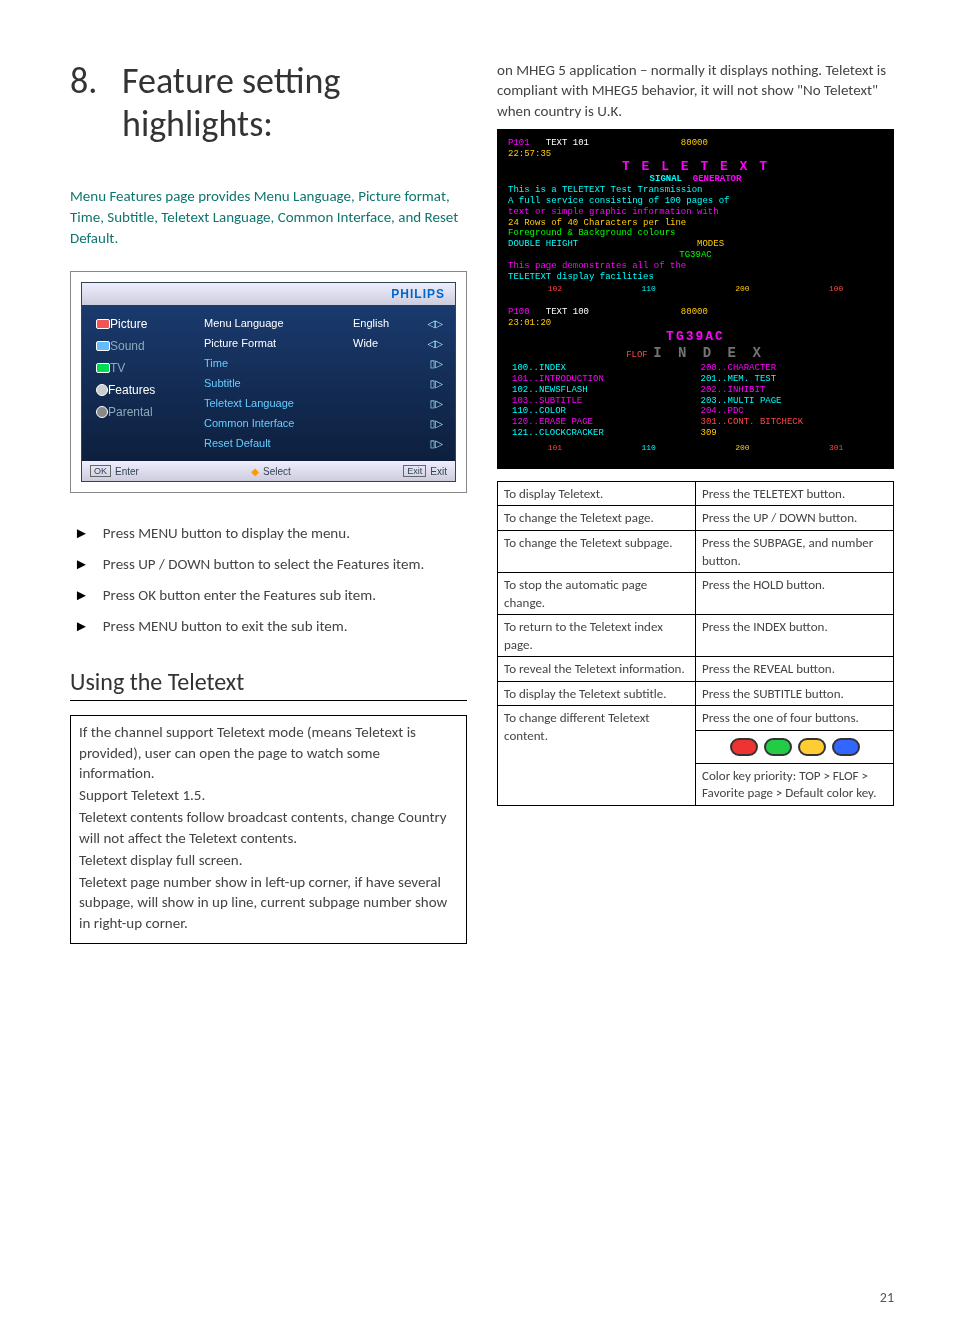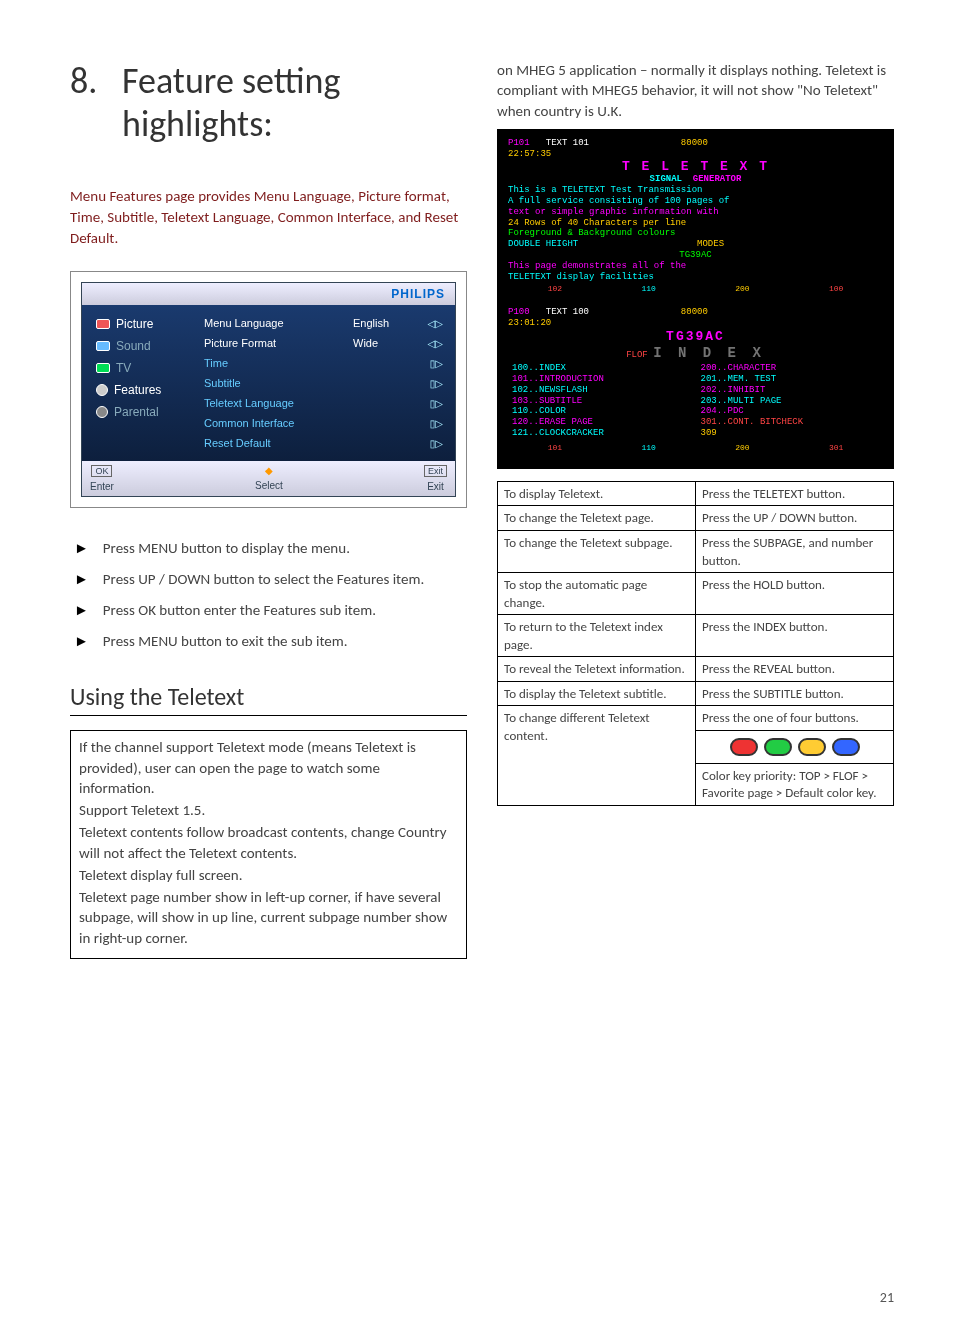--- a/index.html
+++ b/index.html
@@ -31,21 +31,21 @@
     line-height: 1.2;
     margin-bottom: 40px;
     display: flex;
   }
   h1.main-heading .num { width: 52px; flex-shrink:0; }
   h1.main-heading .txt { flex:1; }
   .intro-para {
     font-size: 15px;
     line-height: 1.4;
     margin-bottom: 22px;
-    color:#7f1d1d;
+    color:#0f766e;
     margin-top:35px;
   }
   
   .menu-mock {
     border: 1px solid #888;
     padding: 10px;
     margin-bottom: 30px;
     font-family: Arial, sans-serif;
   }
   .menu-mock-inner {
@@ -69,21 +69,20 @@
     background: linear-gradient(#1a3a6e,#0d1f3d);
     padding:6px 4px;
   }
   .menu-side {
     width:110px;
     padding:2px 6px;
   }
   .menu-side-item {
     display:flex;
     align-items:center;
-    gap:6px;
     padding:4px 4px;
     color:#8ab;
     font-size:12px;
   }
   .menu-side-item.active { color:#fff; }
   .ms-icon {
     width:14px;height:10px;border-radius:2px;
   }
   .ic-pic{background:#e55;border:1px solid #fff;}
   .ic-snd{background:#6bf;border:1px solid #fff;}
@@ -106,21 +105,21 @@
   .menu-row .mv{width:60px;}
   .menu-row .ma{width:30px;text-align:right;color:#aef;font-size:10px;}
   .menu-foot {
     display:flex;
     background:linear-gradient(#eef,#ccd);
     color:#345;
     font-size:10px;
     padding:4px 8px;
     justify-content:space-between;
   }
-  .mf-item { display:flex; gap:4px; align-items:center;flex-direction:column; }
+  .mf-item { display:flex; gap:4px; align-items:center; }
   .mf-box { border:1px solid #666; padding:0 3px; font-size:9px; }
 
   
   .steps { margin: 0 0 30px 4px; }
   .steps li {
     list-style:none;
     display:flex;
     gap:14px;
     font-size:15px;
     line-height:1.4;

